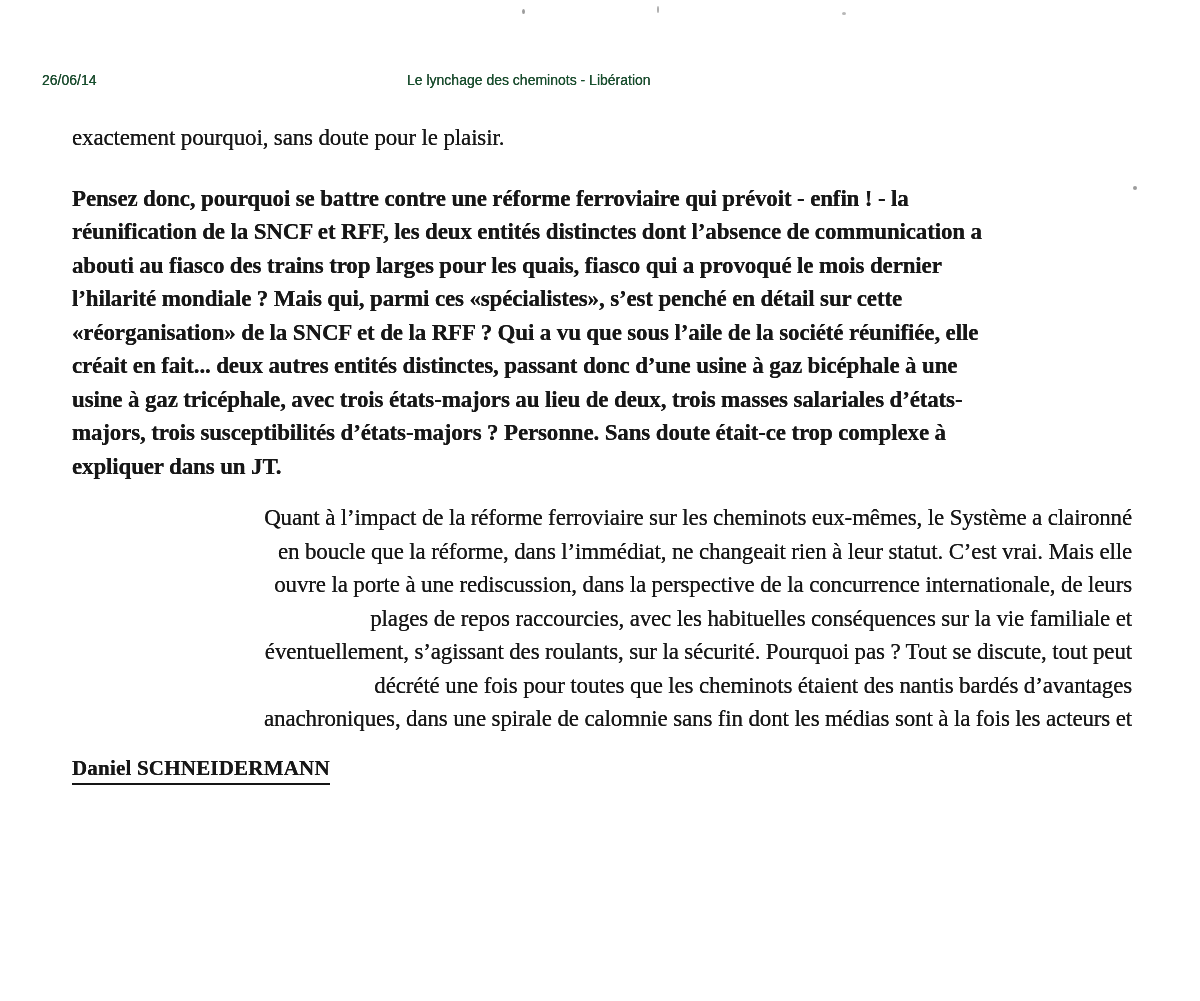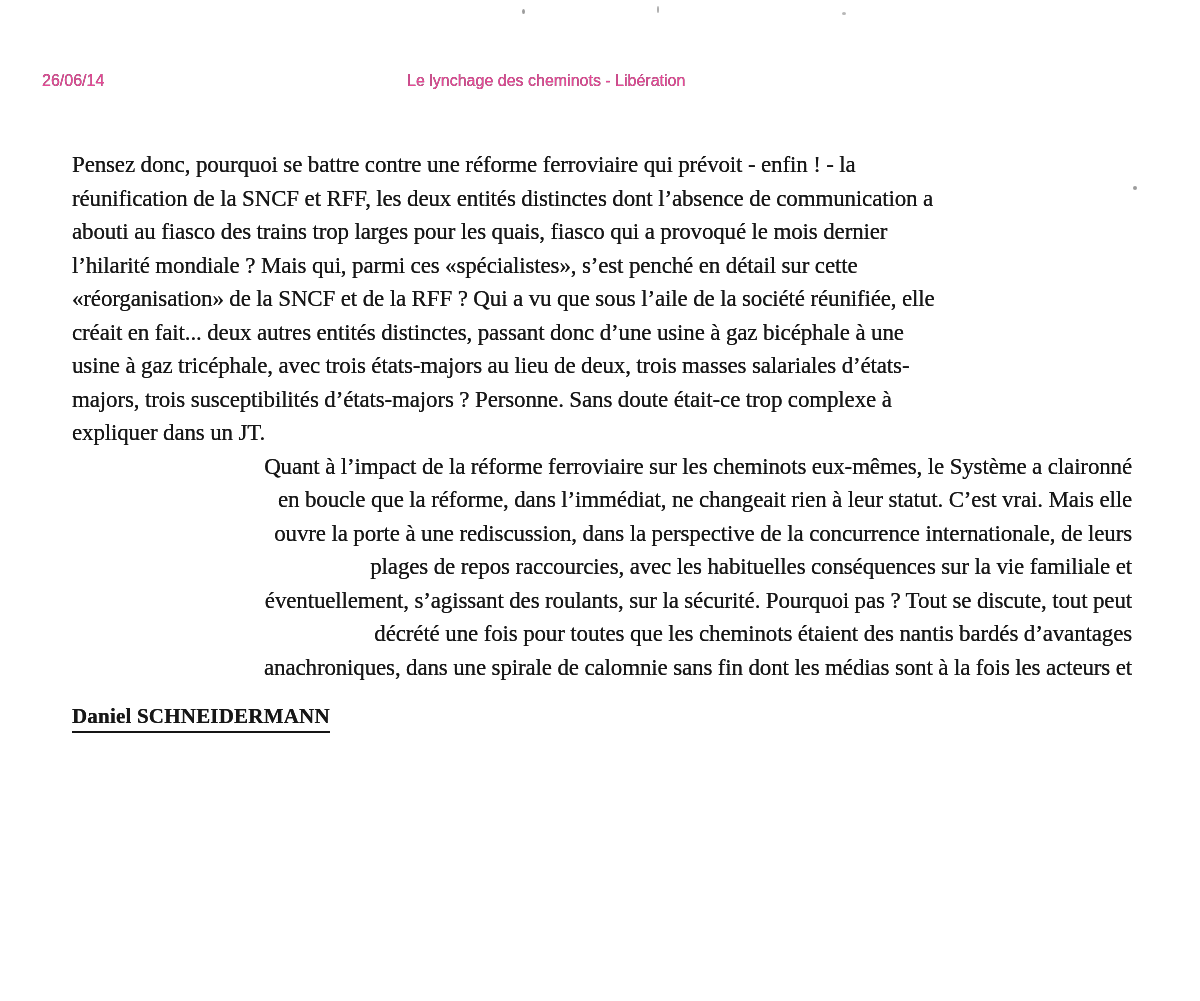--- a/index.html
+++ b/index.html
@@ -17,22 +17,22 @@
     color: #171717;
   }
   
   .doc-header {
     position: absolute;
     top: 72px;
     left: 0;
     width: 100%;
     height: 22px;
     font-family: "Liberation Sans", "DejaVu Sans", sans-serif;
-    font-size: 16px;
-    color: #ec4899;
+    font-size: 14px;
+    color: #14532d;
     text-shadow: 0 0 0.4px #2a2a2a;
   }
   .doc-header .date {
     position: absolute;
     left: 42px;
     top: 0;
   }
   .doc-header .title {
     position: absolute;
     left: 407px;
@@ -42,21 +42,21 @@
   
   .article-body {
     position: absolute;
     left: 72px;
     top: 121px;
     width: 1060px;
   }
   .paragraph {
     margin: 0 0 27px 0;
   }
-  .paragraph:nth-of-type(2) { margin-bottom: 0; }
+  .paragraph:nth-of-type(2) { margin-bottom: 18px; font-weight: bold; }
   .paragraph:nth-of-type(3) { margin-bottom: 20px; text-align: right; }
   .line {
     font-size: 23px;
     line-height: 33.5px;
     letter-spacing: -0.15px;
     white-space: nowrap;
     text-shadow: 0 0 0.55px #1c1c1c;
   }
   
   .signature {
@@ -85,20 +85,21 @@
 
 <div class="page">
 
   <div class="doc-header">
     <span class="date">26/06/14</span>
     <span class="title">Le lynchage des cheminots - Libération</span>
   </div>
 
   <div class="article-body">
     <div class="paragraph">
+        <div class="line">exactement pourquoi, sans doute pour le plaisir.</div>
       </div>
     <div class="paragraph">
         <div class="line">Pensez donc, pourquoi se battre contre une réforme ferroviaire qui prévoit - enfin ! - la</div>
         <div class="line">réunification de la SNCF et RFF, les deux entités distinctes dont l’absence de communication a</div>
         <div class="line">abouti au fiasco des trains trop larges pour les quais, fiasco qui a provoqué le mois dernier</div>
         <div class="line">l’hilarité mondiale ? Mais qui, parmi ces «spécialistes», s’est penché en détail sur cette</div>
         <div class="line">«réorganisation» de la SNCF et de la RFF ? Qui a vu que sous l’aile de la société réunifiée, elle</div>
         <div class="line">créait en fait... deux autres entités distinctes, passant donc d’une usine à gaz bicéphale à une</div>
         <div class="line">usine à gaz tricéphale, avec trois états-majors au lieu de deux, trois masses salariales d’états-</div>
         <div class="line">majors, trois susceptibilités d’états-majors ? Personne. Sans doute était-ce trop complexe à</div>

